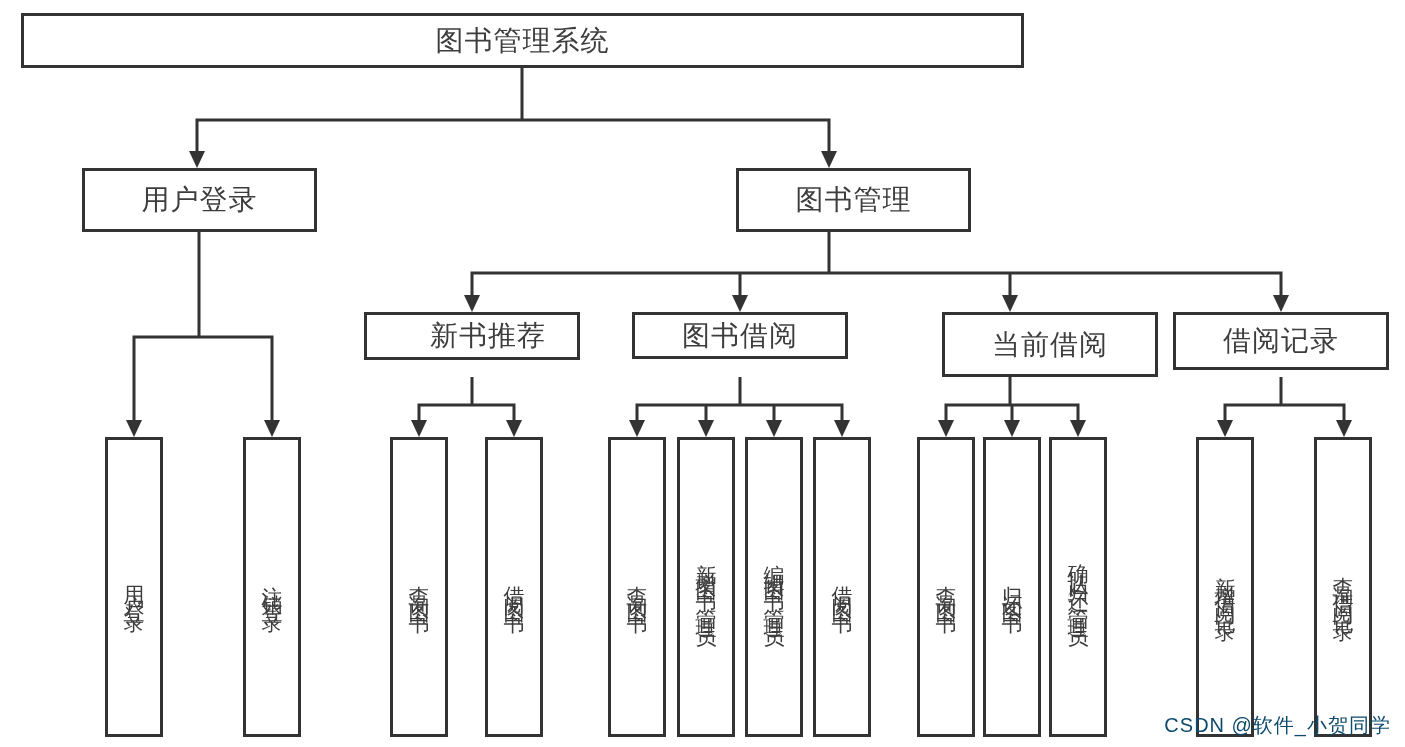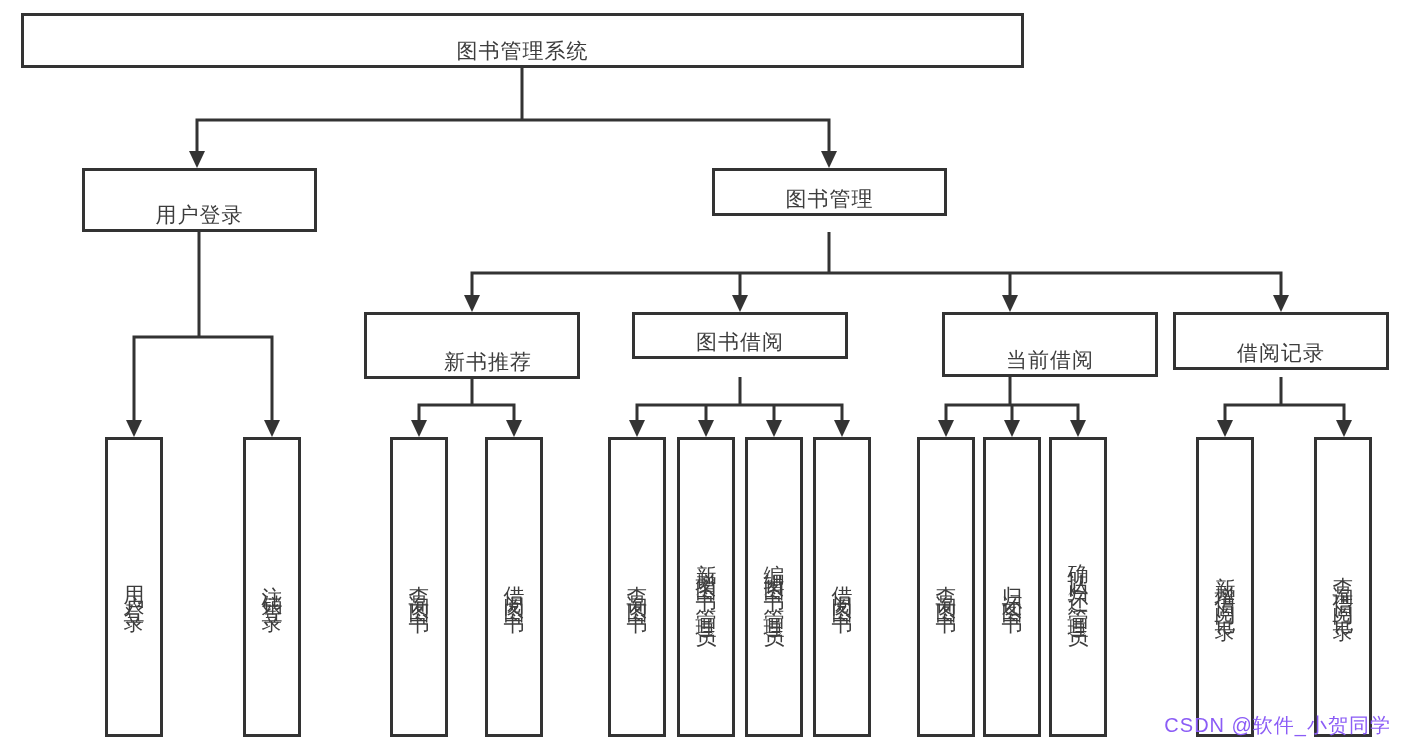--- a/index.html
+++ b/index.html
@@ -26,44 +26,43 @@
     box-sizing: border-box;
     background: #ffffff;
     border: 3px solid #333333;
     display: flex;
     align-items: center;
     justify-content: center;
     color: #3d3d3d;
     z-index: 1;
   }
   .h-node {
-    font-size: 21px;
+    font-size: 28px;
     letter-spacing: 1px;
     white-space: nowrap;
-    align-items: flex-end;
   }
   .v-node {
     width: 58px;
     height: 300px;
     top: 437px;
   }
   .v-node .vtext {
     writing-mode: vertical-rl;
     text-orientation: mixed;
     font-size: 21px;
     line-height: 1.05;
     letter-spacing: 9px;
     white-space: nowrap;
   }
   .watermark {
     position: absolute;
     right: 14px;
     top: 712px;
     font-size: 20px;
-    color: #8b5cf6;
+    color: #0c4a6e;
     letter-spacing: 1px;
     z-index: 2;
     white-space: nowrap;
   }
 </style>
 </head>
 <body>
 
 <div class="stage">
 
@@ -100,25 +99,25 @@
     </g>
   </svg>
 
   <div class="node h-node" style="left:21px; top:13px; width:1003px; height:55px;">
     <span>图书管理系统</span>
   </div>
 
   <div class="node h-node" style="left:82px; top:168px; width:235px; height:64px;">
     <span>用户登录</span>
   </div>
-  <div class="node h-node" style="left:712px; top:168px; width:235px; height:48px;">
+  <div class="node h-node" style="left:736px; top:168px; width:235px; height:64px;">
     <span>图书管理</span>
   </div>
 
-  <div class="node h-node" style="left:364px; top:312px; width:216px; height:67px;padding-left:32px;">
+  <div class="node h-node" style="left:364px; top:312px; width:216px; height:48px;padding-left:32px;">
     <span>新书推荐</span>
   </div>
   <div class="node h-node" style="left:632px; top:312px; width:216px; height:47px;">
     <span>图书借阅</span>
   </div>
   <div class="node h-node" style="left:902px; top:312px; width:216px; height:65px;margin-left:40px;">
     <span>当前借阅</span>
   </div>
   <div class="node h-node" style="left:1173px; top:312px; width:216px; height:58px;">
     <span>借阅记录</span>

